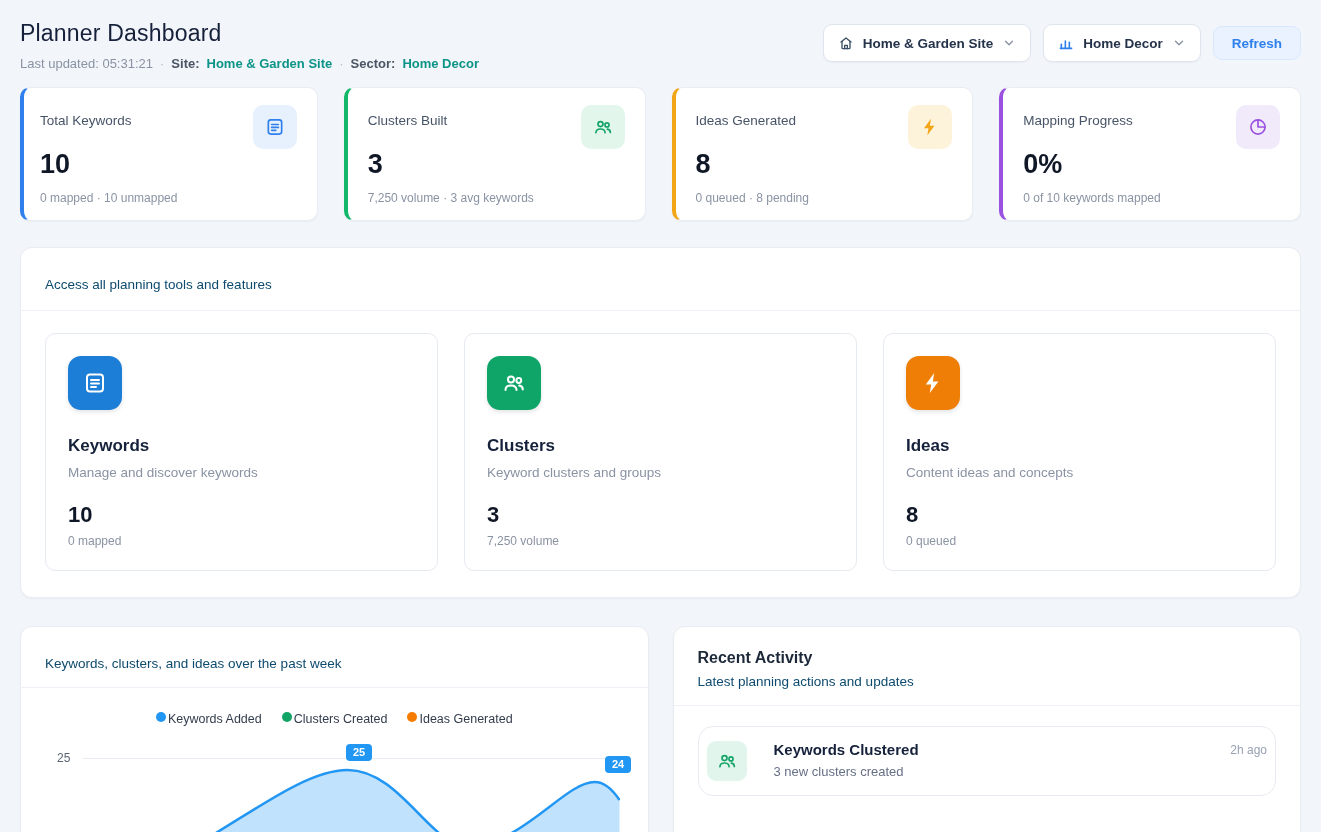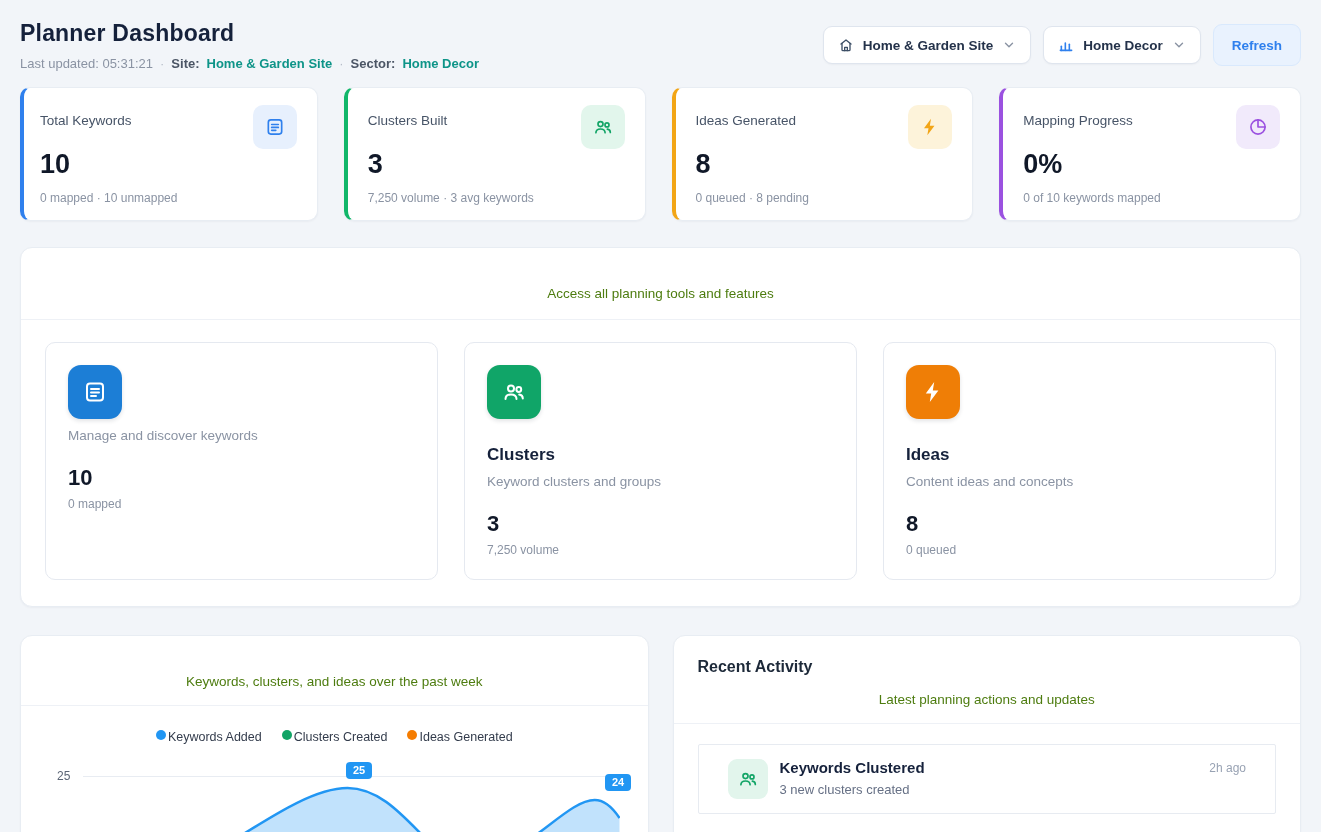--- a/index.html
+++ b/index.html
@@ -6,38 +6,38 @@
   html,body { width:1321px; height:832px; overflow:hidden; }
   body {
     font-family:"Liberation Sans","DejaVu Sans",sans-serif;
     background:#f2f5f9;
     color:#101828;
   }
   .page { padding:20px 20px 0 20px; }
 
   
   .header-row { display:flex; justify-content:space-between; align-items:flex-start; }
-  .page-title { font-size:23px; font-weight:700; color:#15213b; letter-spacing:.2px; }
+  .page-title { font-size:23px; font-weight:400; color:#15213b; letter-spacing:.2px; }
   .meta-row { margin-top:9px; font-size:13px; color:#8a93a3; display:flex; align-items:flex-start; gap:7px; }
   .meta-label { color:#4b5565; font-weight:700; }
   .meta-link { color:#0d9488; font-weight:700; text-decoration:none; cursor:pointer; }
   .meta-sep { color:#b6bdc9; }
 
   .header-controls { display:flex; gap:12px; align-items:center; margin-top:4px; }
   .selector {
     display:flex; align-items:center; gap:9px; background:#fff;
     border:1px solid #dfe5ee; border-radius:9px; height:38px; padding:0 14px;
     font-size:13.5px; font-weight:700; color:#24324a; cursor:pointer;
     box-shadow:0 1px 2px rgba(16,24,40,.04);
   }
   .selector svg { display:block; }
   .chev { color:#8a93a3; }
   .refresh-btn {
     background:#e9f2fe; color:#2f80ed; border:1px solid #d9e9fd; border-radius:9px;
-    height:42px; padding:0 18px; font-size:13.5px; font-weight:700; cursor:pointer;
+    height:34px; padding:0 18px; font-size:13.5px; font-weight:700; cursor:pointer;
     font-family:inherit;
   }
 
   
   .stats-row { display:flex; gap:26px; margin-top:16px; }
   .stat-card {
     flex:1; background:#fff; border:1px solid #e8edf3; border-radius:10px;
     padding:17px 20px 15px 20px; box-shadow:0 1px 2px rgba(16,24,40,.04);
     border-left-width:4px; border-left-style:solid;
   }
@@ -55,21 +55,21 @@
   .chip-green  { background:#e2f6ec; color:#12a466; }
   .chip-yellow { background:#fdf3da; color:#f2a516; }
   .chip-purple { background:#f1eafb; color:#9b51e0; }
 
   
   .section-card {
     background:#fff; border:1px solid #e8edf3; border-radius:12px;
     box-shadow:0 1px 2px rgba(16,24,40,.04); margin-top:26px; padding:22px 24px 26px 24px;
   }
   .section-title { font-size:16px; font-weight:700; color:#1d2939; }
-  .section-sub { font-size:13.5px; color:#4d7c0f; margin-top:16px;text-align:center; }
+  .section-sub { font-size:13.5px; color:#0c4a6e; margin-top:7px; }
   .section-divider { height:1px; background:#eef1f6; margin:18px -24px 22px -24px; }
 
   .modules-row { display:flex; gap:26px; }
   .module-card {
     flex:1; border:1px solid #e5e9f0; border-radius:10px; padding:22px; background:#fff; cursor:pointer;
   }
   .module-icon { width:54px; height:54px; border-radius:13px; display:flex; align-items:center; justify-content:center; color:#fff;
     box-shadow:0 2px 4px rgba(16,24,40,.12); }
   .mi-blue   { background:#1c7ed6; }
   .mi-green  { background:#10a568; }
@@ -98,22 +98,22 @@
   .gridline { position:absolute; left:38px; right:4px; top:24px; border-top:1px solid #e8ecf2; }
   .plot { position:absolute; left:40px; top:0; width:calc(100% - 44px); height:160px; }
   .point-badge {
     position:absolute; background:#2196f3; color:#fff; font-size:11px; font-weight:700;
     padding:2px 7px; border-radius:4px; line-height:1.2;
   }
   .badge-1 { left:301px; top:10px; }
   .badge-2 { left:560px; top:22px; }
 
   .activity-item {
-    display:flex; gap:12px; align-items:flex-start; border:1px solid #e7ebf1; border-radius:2px;
-    padding:14px 29px; margin-top:20px; background:#fff;
+    display:flex; gap:27px; align-items:flex-start; border:1px solid #e7ebf1; border-radius:15px;
+    padding:14px 8px; margin-top:20px; background:#fff;
   }
   .activity-icon { width:40px; height:40px; border-radius:9px; background:#e2f5ec; color:#12a466;
     display:flex; align-items:center; justify-content:center; flex:0 0 auto; }
   .activity-title { font-size:15px; font-weight:800; color:#15213b; }
   .activity-desc { font-size:13px; color:#667085; margin-top:6px; }
   .activity-time { margin-left:auto; font-size:12px; color:#98a2b3; padding-top:2px; }
 </style>
 </head>
 <body>
 
@@ -239,20 +239,21 @@
 
     <div class="modules-row">
 
       <div class="module-card">
         <div class="module-icon mi-blue">
           <svg width="24" height="24" viewBox="0 0 24 24" fill="none" stroke="currentColor" stroke-width="2" stroke-linecap="round">
               <rect x="4" y="3.5" width="16" height="17" rx="3"></rect>
               <path d="M8 9h8M8 12.5h8M8 16h5"></path>
             </svg>
         </div>
+        <div class="module-title">Keywords</div>
         <div class="module-desc">Manage and discover keywords</div>
         <div class="module-value">10</div>
         <div class="module-sub">0 mapped</div>
       </div>
 
       <div class="module-card">
         <div class="module-icon mi-green">
           <svg width="24" height="24" viewBox="0 0 24 24" fill="none" stroke="currentColor" stroke-width="2" stroke-linecap="round" stroke-linejoin="round">
               <circle cx="9" cy="8.5" r="3"></circle>
               <path d="M3.5 19c0-3 2.5-4.6 5.5-4.6s5.5 1.6 5.5 4.6"></path>

